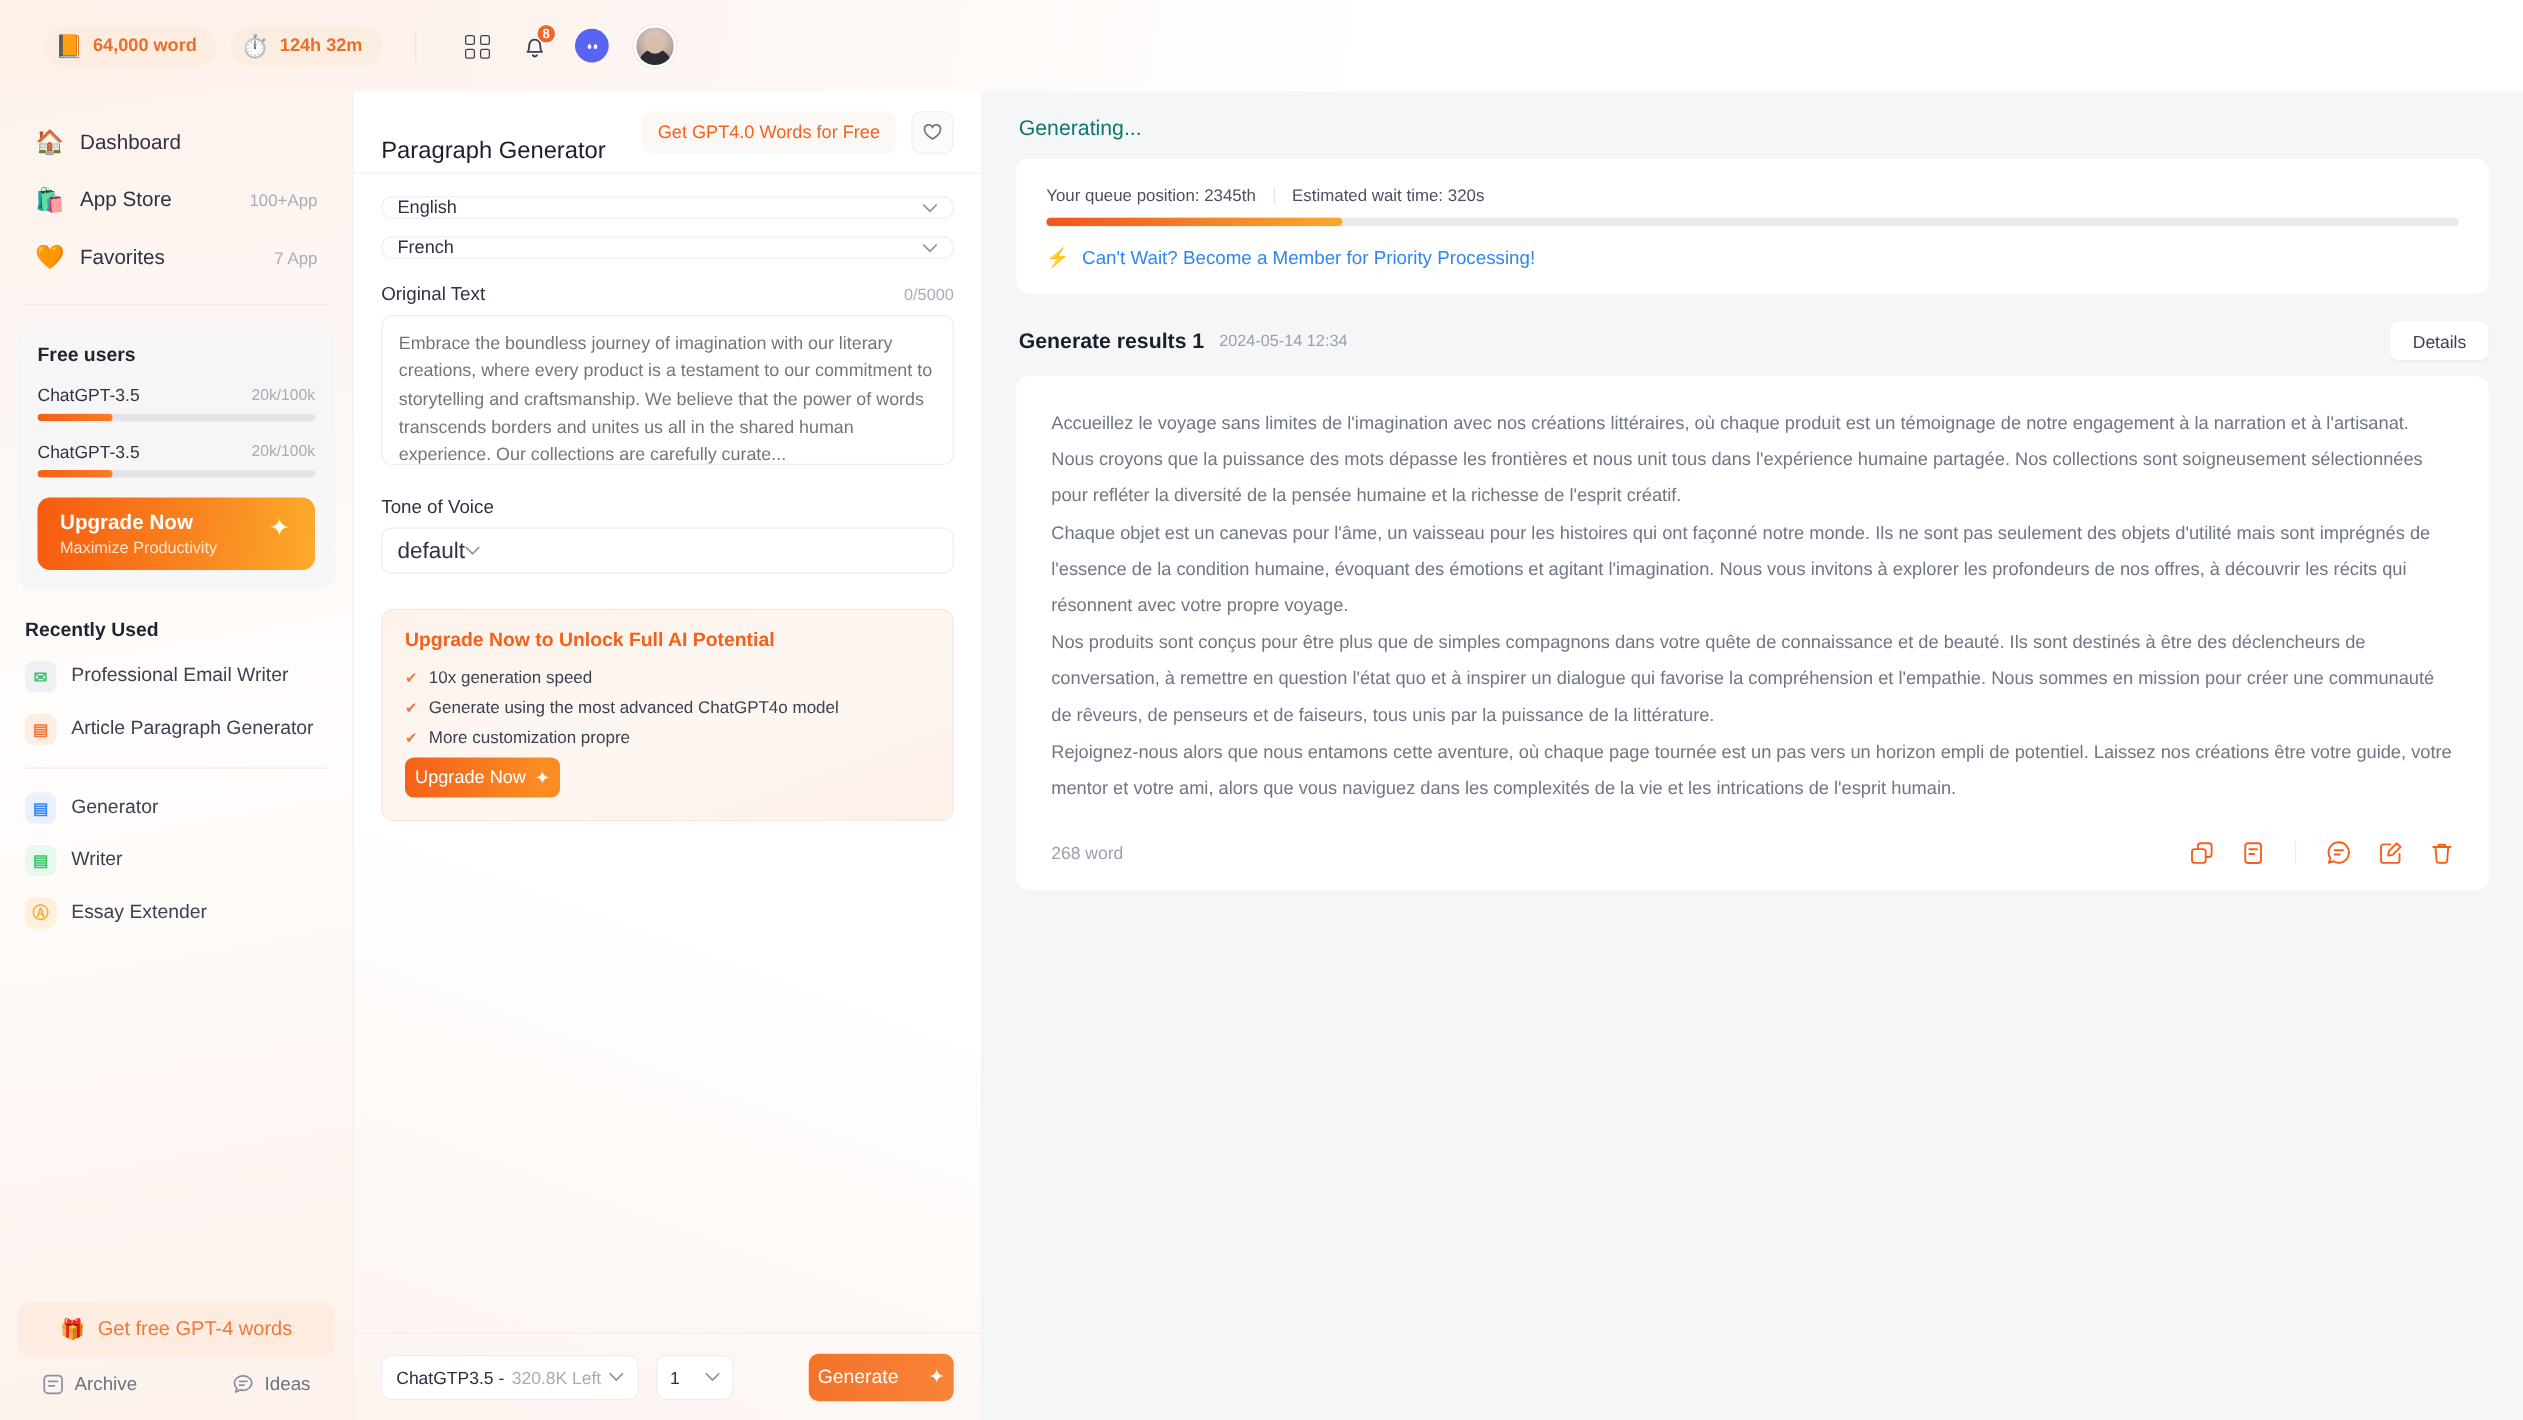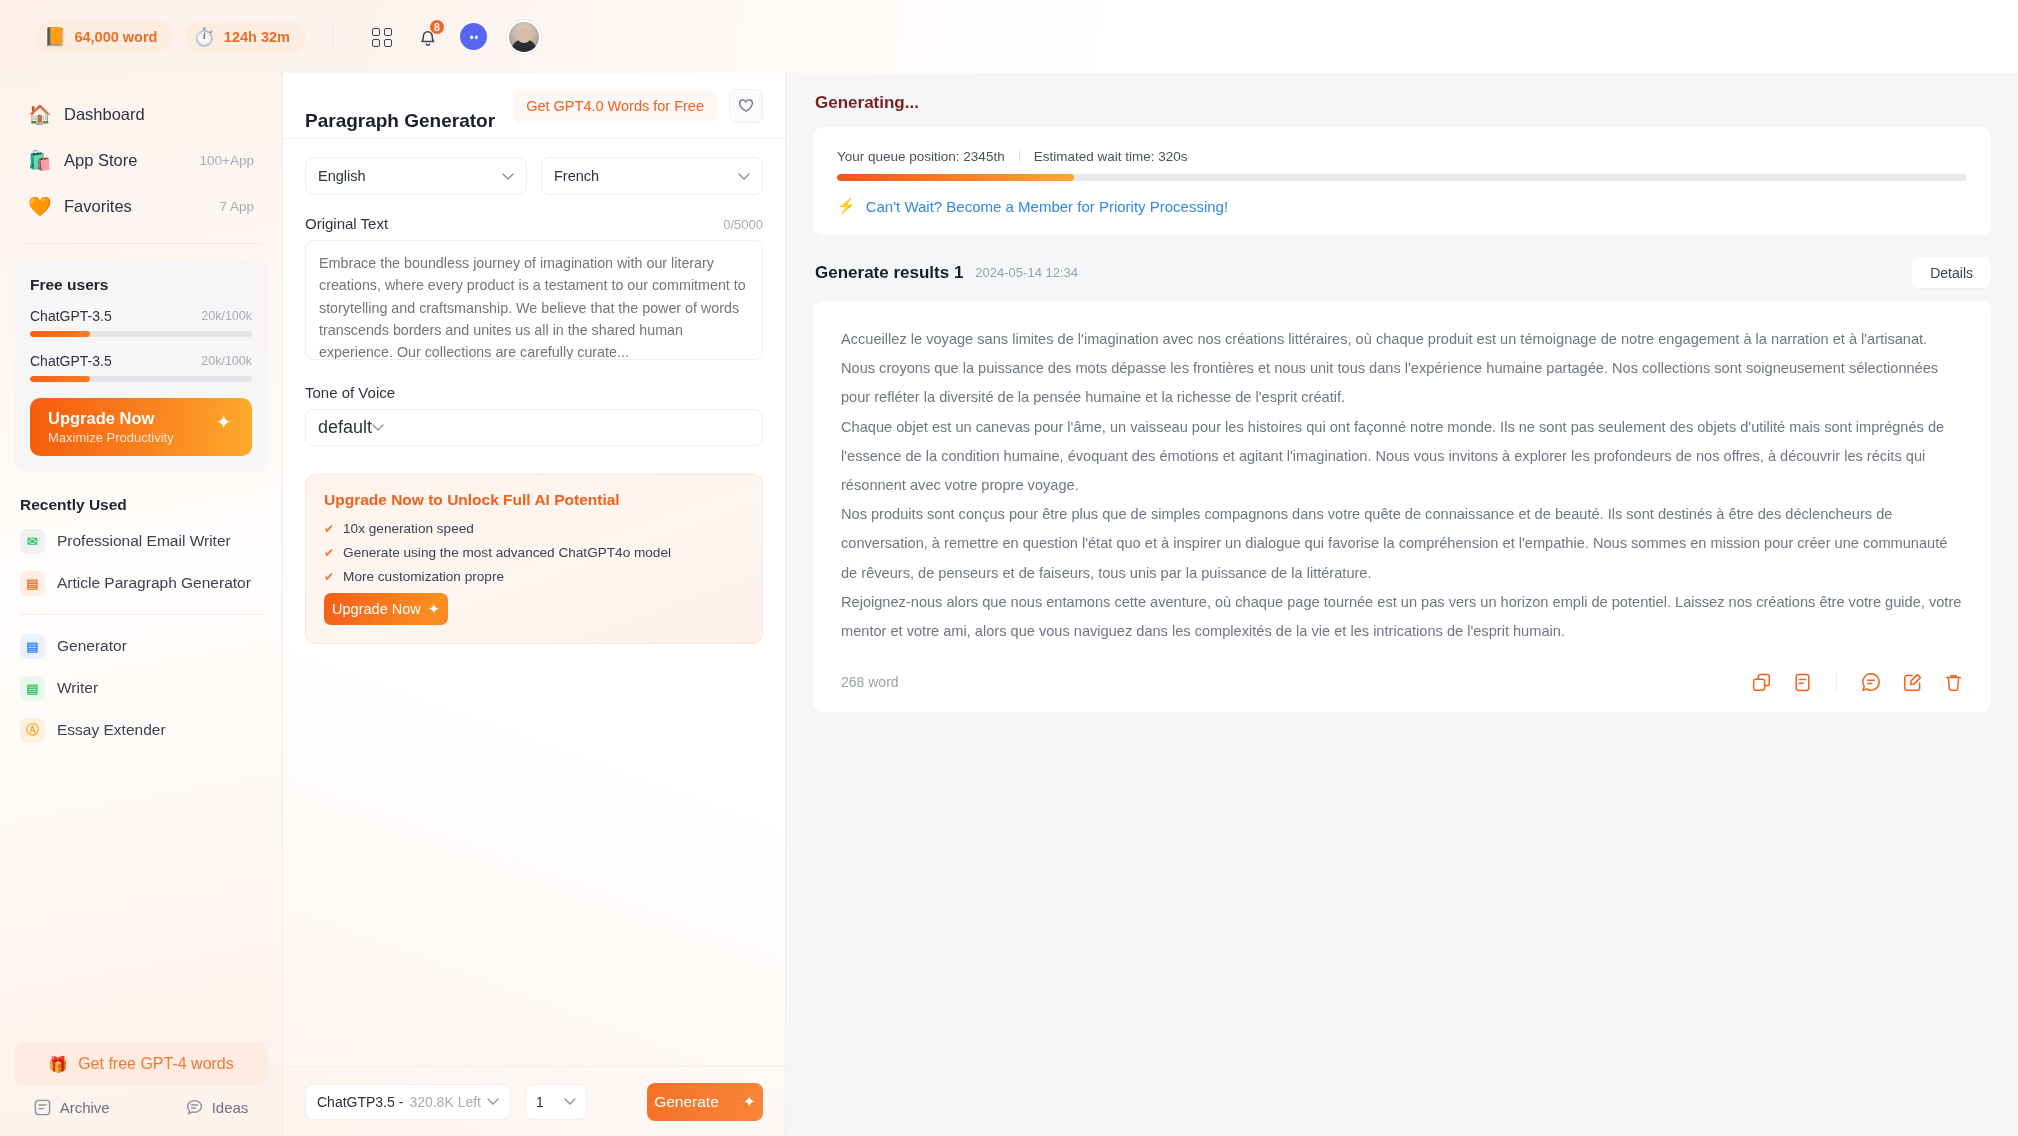--- a/index.html
+++ b/index.html
@@ -127,32 +127,32 @@
   
   .center {
     position:absolute; left: 283px; top: 73px; width: 503px; height: 1063px;
     background: linear-gradient(200deg,#ffffff 0%, #ffffff 60%, #fdf4ef 100%);
     border-right: 1px solid #f0ece9; display:flex; flex-direction: column;
   }
   .center-head {
     height: 66px; display:flex; align-items:center; padding: 0 22px;
     border-bottom: 1px solid #f2f2f4; gap: 12px;
   }
-  .panel-title { font-size: 19px; font-weight: 700; color:#1a1f2b;margin-top:31px; }
+  .panel-title { font-size: 19px; font-weight: 400; color:#1a1f2b;margin-top:31px; }
   .gpt-free-btn {
     margin-left: auto; height: 34px; border-radius: 8px; background:#fbf8f6;
     color:#f5621c; font-size: 14.5px; display:flex; align-items:center;
     padding: 0 13px; cursor:pointer;
   }
   .heart-btn {
     width: 34px; height: 34px; border-radius: 8px; background:#fbfbfc; border:1px solid #f0f0f3;
     display:flex; align-items:center; justify-content:center; cursor:pointer;
   }
   .center-body { padding: 18px 22px 0 22px; flex: 1; overflow: hidden; }
-  .row2 { display:flex; gap: 14px; }
+  .row2 { display:flex; gap: 14px; flex-direction: column; }
   .select {
     flex:1; height: 38px; border:1px solid #eceef1; border-radius: 8px; background:#fff;
     display:flex; align-items:center; padding: 0 12px; font-size: 14.5px; color:#2d3344;
     cursor:pointer; position:relative;
   }
   .select .chev { position:absolute; right: 12px; }
   .field-label-row { display:flex; justify-content: space-between; align-items: baseline; margin: 20px 0 8px 0; }
   .field-label { font-size: 15px; color: #2d3344; }
   .counter { font-size: 13px; color: #a8acb8; }
   .textarea {
@@ -197,21 +197,21 @@
     margin-left: auto; height: 38px; width: 116px; border-radius: 8px; cursor:pointer;
     background: linear-gradient(95deg,#f4722a,#f98438);
     color:#fff; font-size: 15.5px; display:flex; align-items:center; justify-content:center; gap: 24px;
   }
 
   
   .main {
     position:absolute; left: 786px; top: 73px; width: 1232px; height: 1063px;
     background: #f5f6f8; padding: 20px 27px 0 27px; overflow: hidden;
   }
-  .gen-title { font-size: 17px; font-weight:700; color:#7f1d1d; margin: 0 0 14px 2px; }
+  .gen-title { font-size: 17px; font-weight:400; color:#0f766e; margin: 0 0 14px 2px; }
   .queue-card {
     background:#fff; border-radius: 10px; padding: 22px 24px 20px 24px;
   }
   .queue-msg { font-size: 15px; color:#272c38; margin-bottom: 15px; }
   .queue-meta { display:flex; align-items:center; gap: 14px; font-size: 13.5px; color:#4a5160; margin-bottom: 10px; }
   .meta-sep { width: 1px; height: 13px; background: #dfe1e6; }
   .q-bar-bg { height: 7px; border-radius: 5px; background:#e8eaee; overflow:hidden; }
   .q-bar-fill { height:100%; border-radius: 5px; background: linear-gradient(90deg,#f2551b,#fba82e); }
   .member-link {
     display:flex; align-items:center; gap: 10px; margin-top: 16px;

